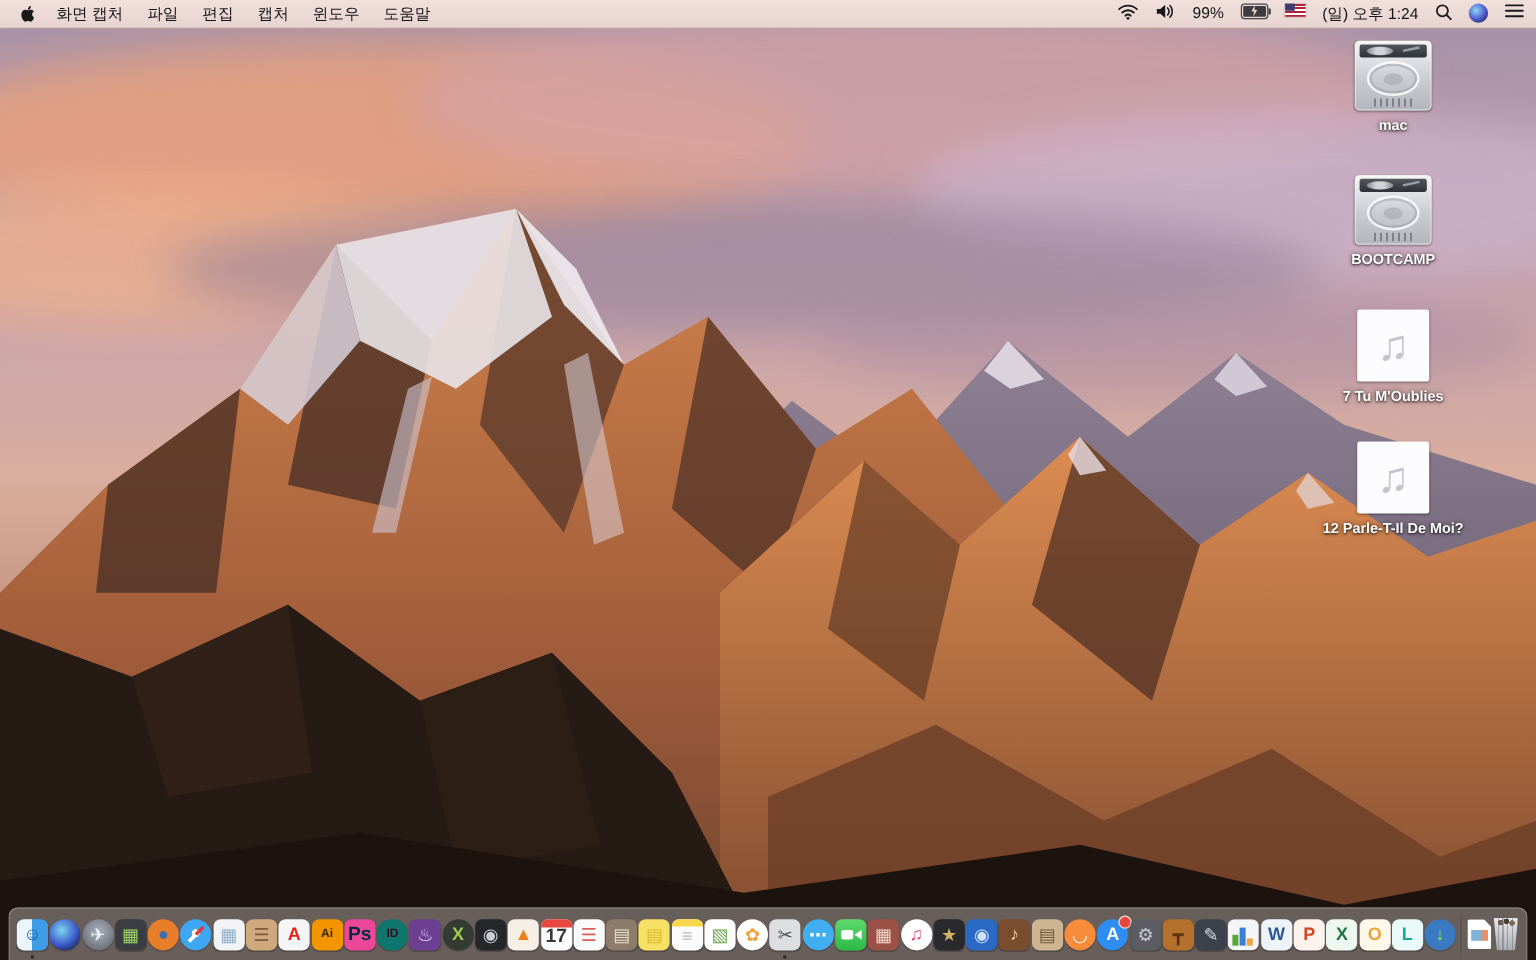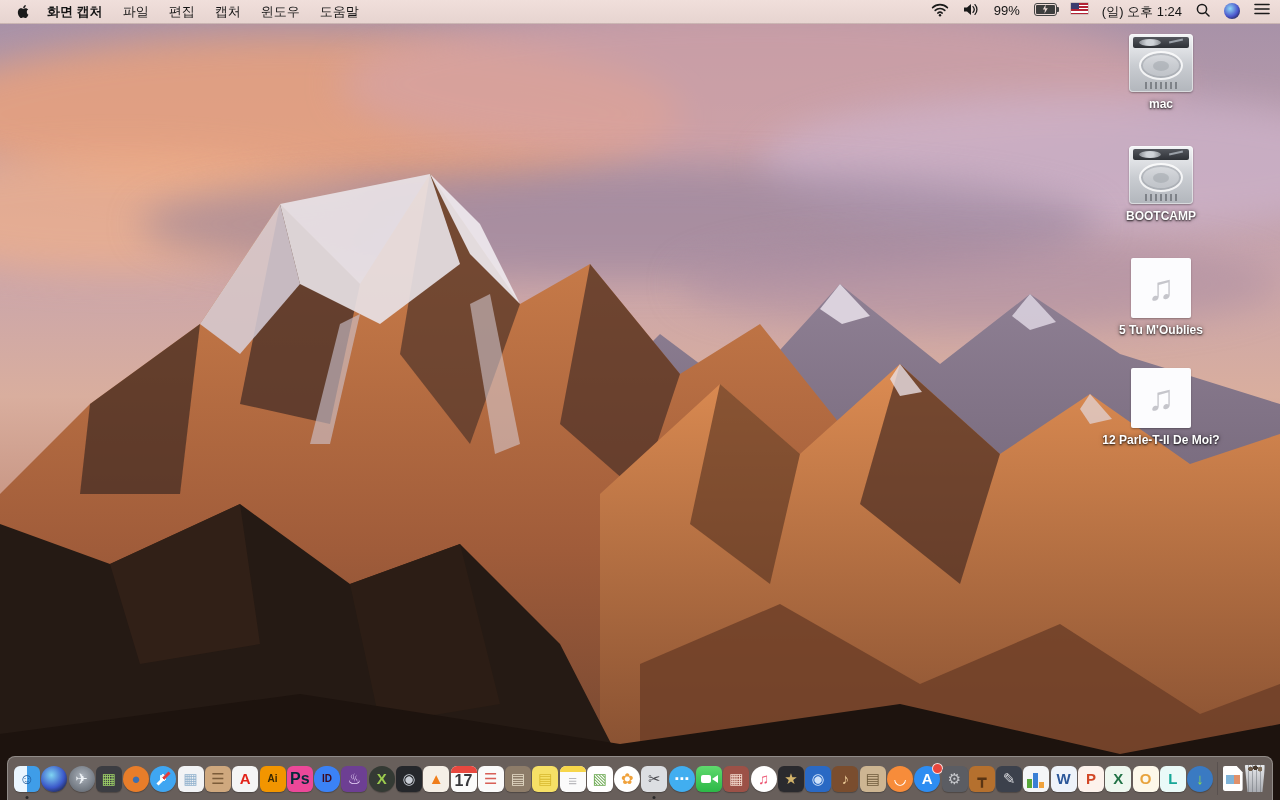--- a/index.html
+++ b/index.html
@@ -11,21 +11,21 @@
   
   .menubar{
     position:absolute;top:0;left:0;right:0;height:24px;z-index:50;
     background:linear-gradient(180deg,#f0dfdb,#e7d4d0);
     border-bottom:1px solid rgba(90,60,60,.25);
     display:flex;align-items:center;font-size:13px;color:#141414;
     padding:0 10px;box-sizing:border-box;
   }
   .mb-left{display:flex;align-items:center;gap:0;}
   .mb-item{padding:0 10px;line-height:24px;white-space:nowrap;}
-  .mb-appname{font-weight:700;text-align:center;}
+  .mb-appname{font-weight:400;text-align:center;}
   .apple-logo{display:flex;align-items:center;padding:0 8px 0 6px;}
   .mb-right{margin-left:auto;display:flex;align-items:flex-start;gap:14px;}
   .mb-status{display:flex;align-items:center;}
   .flag{width:17px;height:11px;position:relative;box-shadow:0 0 0 .5px rgba(0,0,0,.25);
     background:repeating-linear-gradient(180deg,#b22234 0 1.6px,#ffffff 1.6px 3.2px);}
   .flag::before{content:"";position:absolute;left:0;top:0;width:8px;height:6px;background:#3c3b6e;}
   .battery{width:21px;height:11px;border:1px solid #454545;border-radius:3px;position:relative;}
   .battery::before{content:"";position:absolute;inset:1px;background:#3d3d3d;border-radius:1px;}
   .battery::after{content:"";position:absolute;right:-3px;top:3px;width:2px;height:5px;background:#454545;border-radius:0 1px 1px 0;}
   .bolt{position:absolute;left:7px;top:1px;width:7px;height:9px;z-index:2;background:#e9d8d4;
@@ -227,42 +227,42 @@
     <div class="drive-top"></div>
       <div class="drive-platter"></div>
       <div class="drive-vents"></div>
   </div>
   <div class="desk-label">BOOTCAMP</div>
 </div>
 <div class="desk-item dk-2">
   <div class="audio-icon">
       <span>♫</span>
     </div>
-  <div class="desk-label">5 Tu M'Oublies</div>
+  <div class="desk-label">7 Tu M'Oublies</div>
 </div>
 <div class="desk-item dk-3">
   <div class="audio-icon">
       <span>♫</span>
     </div>
   <div class="desk-label">12 Parle-T-Il De Moi?</div>
 </div>
 
 <div class="dock">
     <div class="di di-finder" style="color: rgb(28, 90, 156);">☺<span class="dot"></span></div>
     <div class="di circle di-siri"></div>
     <div class="di circle di-launchpad" style="color: rgb(238, 242, 246);">✈</div>
     <div class="di" style="background: rgb(60, 61, 66); color: rgb(159, 212, 104);">▦</div>
     <div class="di circle" style="background: rgb(232, 125, 42); color: rgb(61, 111, 176);">●</div>
     <div class="di circle di-safari"></div>
     <div class="di" style="background: rgb(242, 243, 245); color: rgb(143, 176, 204);">▦</div>
     <div class="di" style="background: rgb(207, 168, 126); color: rgb(124, 92, 58);">☰</div>
     <div class="di" style="background: rgb(245, 245, 245); color: rgb(226, 35, 26);">A</div>
     <div class="di" style="background: rgb(242, 149, 0); color: rgb(58, 40, 0); font-size: 10px;">Ai</div>
     <div class="di" style="background: #ec4899; color: rgb(8, 42, 60); font-size: 16px;">Ps</div>
-    <div class="di" style="background: #3b82f6; color: rgb(60, 10, 30); font-size: 10px; border-radius: 12px;">ID</div>
+    <div class="di" style="background: #0f766e; color: rgb(60, 10, 30); font-size: 10px; border-radius: 12px;">ID</div>
     <div class="di" style="background: rgb(109, 63, 147); color: rgb(233, 212, 250);">♨</div>
     <div class="di circle" style="background: rgb(52, 58, 52); color: rgb(156, 204, 78);">X</div>
     <div class="di" style="background: rgb(37, 39, 43); color: rgb(201, 206, 214);">◉</div>
     <div class="di" style="background: rgb(245, 239, 230); color: rgb(239, 125, 26);">▲</div>
     <div class="di di-calendar" style="color: rgb(56, 56, 60); font-size: 16px;">17</div>
     <div class="di" style="background: rgb(250, 250, 250); color: rgb(216, 96, 88);">☰</div>
     <div class="di" style="background: rgb(141, 124, 105); color: rgb(231, 221, 201);">▤</div>
     <div class="di" style="background: rgb(246, 224, 102); color: rgb(216, 185, 46);">▤</div>
     <div class="di di-notes" style="color: rgb(185, 185, 189);">≡</div>
     <div class="di" style="background: rgb(255, 255, 255); color: rgb(106, 168, 79);">▧</div>

